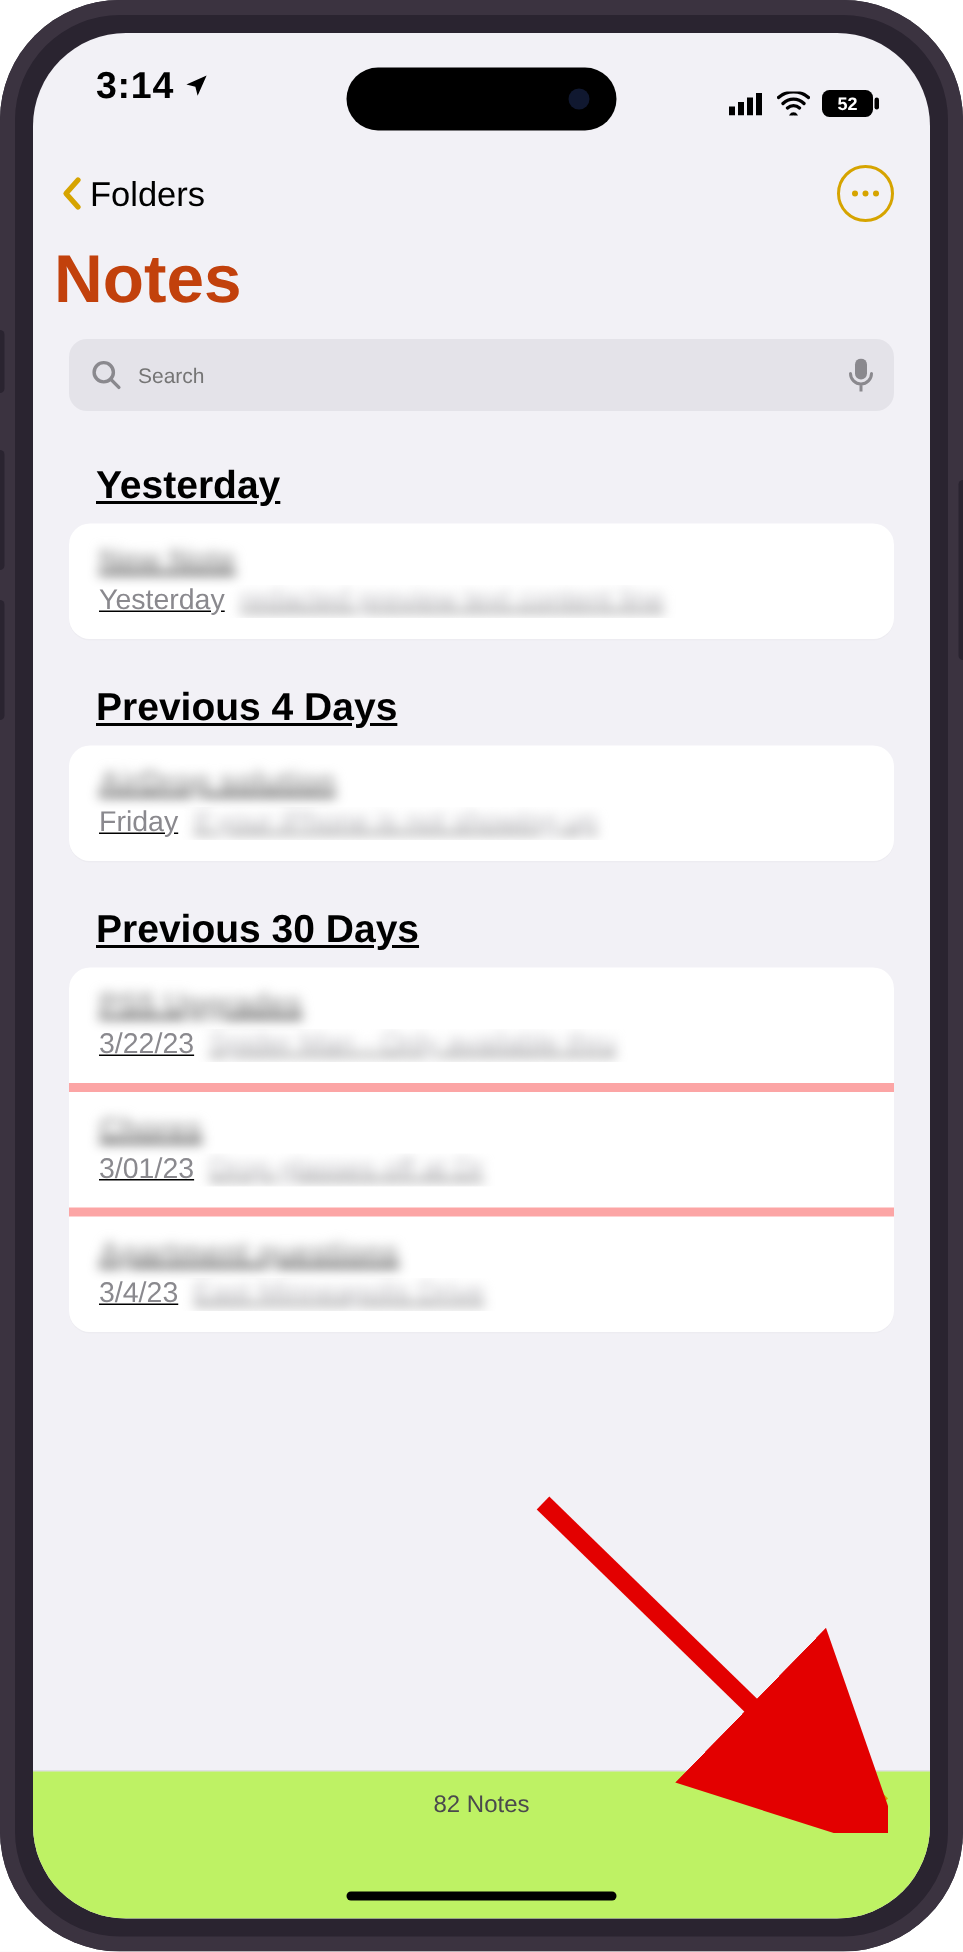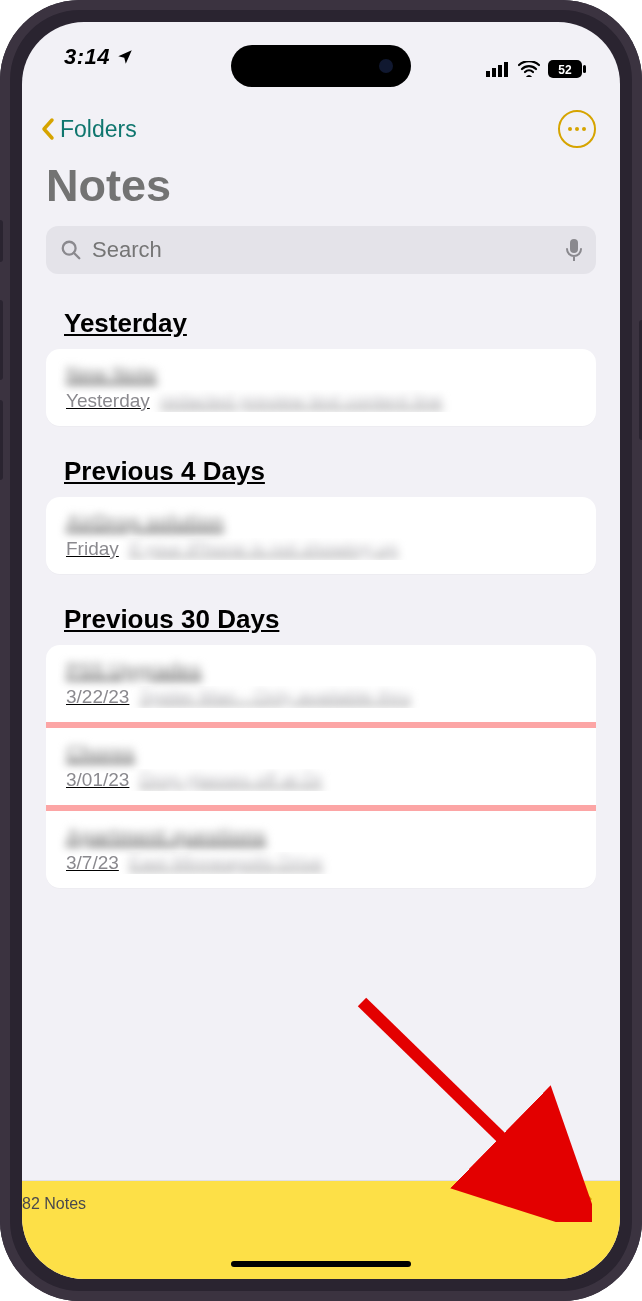--- a/index.html
+++ b/index.html
@@ -3,46 +3,46 @@
 <meta charset="utf-8">
 <style>
   html,body{margin:0;padding:0;background:#fff;}
   body{width:642px;height:1301px;position:relative;font-family:-apple-system,"Helvetica Neue",Helvetica,Arial,sans-serif;-webkit-font-smoothing:antialiased;}
   .device{position:absolute;left:0;top:0;width:642px;height:1301px;border-radius:80px;background:#2a2430;box-shadow:inset 0 0 0 10px #3b3340;}
   .screen{position:absolute;left:22px;top:22px;right:22px;bottom:22px;border-radius:62px;background:#f2f1f6;overflow:hidden;}
   .notch{position:absolute;top:23px;left:50%;transform:translateX(-50%);width:180px;height:42px;background:#000;border-radius:30px;z-index:10;}
   .notch::after{content:"";position:absolute;right:18px;top:14px;width:14px;height:14px;border-radius:50%;background:#101830;}
   
   .status{position:relative;height:70px;display:flex;align-items:center;justify-content:space-between;padding:0 34px 0 42px;font-weight:600;color:#000;}
-  .status-left{display:flex;align-items:center;gap:6px;font-size:22px;letter-spacing:.5px;font-style:italic;}
+  .status-left{display:flex;align-items:center;gap:6px;font-size:25px;letter-spacing:.5px;}
   .status-right{display:flex;align-items:center;gap:8px;margin-top:23px;}
   .loc-icon svg,.bars svg,.wifi svg,.batt svg{display:block;}
   
   .nav{display:flex;align-items:center;justify-content:space-between;padding:18px 24px 8px 18px;}
-  .back{display:flex;align-items:center;gap:4px;color:#0f766e;font-size:23px;}
+  .back{display:flex;align-items:center;gap:4px;color:#000000;font-size:23px;}
   .more{width:34px;height:34px;border:2.5px solid #d6a400;border-radius:50%;display:flex;align-items:center;justify-content:center;}
   .more span{width:4px;height:4px;border-radius:50%;background:#d6a400;margin:0 1.5px;}
-  .title{font-size:45px;font-weight:700;color:#737373;padding:4px 24px 14px;}
+  .title{font-size:45px;font-weight:700;color:#c2410c;padding:4px 14px 14px;}
   
   .search{margin:0 24px 28px;background:#e4e3e9;border-radius:12px;height:48px;display:flex;align-items:center;padding:0 14px;gap:8px;}
-  .search input{flex:1;border:none;background:transparent;font-size:22px;color:#888;outline:none;}
+  .search input{flex:1;border:none;background:transparent;font-size:14px;color:#888;outline:none;}
   .search svg{flex:none;}
   
   .section{padding:0 24px;text-decoration:underline;}
   .sec-title{font-size:26px;font-weight:700;color:#000;padding:6px 18px 10px;}
   .card{background:#fff;border-radius:14px;overflow:hidden;box-shadow:0 1px 0 rgba(0,0,0,.02);}
   .row{padding:14px 20px 14px;}
   .row + .row{border-top:6px solid #fca5a5;}
   .row-title{font-size:20px;font-weight:600;color:#9f9f9f;filter:blur(4px);margin-bottom:4px;white-space:nowrap;overflow:hidden;}
   .row-sub{display:flex;gap:10px;font-size:19px;color:#8a898e;align-items:baseline;white-space:nowrap;overflow:hidden;}
   .row-date{color:#8a898e;}
   .row-prev{color:#b9b8bd;filter:blur(4px);flex:1;overflow:hidden;}
   .gap{height:24px;}
   
-  .toolbar{position:absolute;left:0;right:0;bottom:0;height:84px;background:#fde047;border-top:1px solid #e0dfe4;display:flex;align-items:flex-start;padding-top:14px;}
+  .toolbar{position:absolute;left:0;right:0;bottom:0;height:84px;background:#bef264;border-top:1px solid #e0dfe4;display:flex;align-items:flex-start;justify-content:center;padding-top:14px;}
   .count{font-size:16px;color:#4a494d;}
   .compose{position:absolute;right:26px;top:10px;}
   .home{position:absolute;bottom:12px;left:50%;transform:translateX(-50%);width:180px;height:6px;border-radius:4px;background:#000;}
   
   .arrow{position:absolute;pointer-events:none;z-index:30;}
   
   .side-btn{position:absolute;background:#2a2430;border-radius:3px;}
   .sb1{left:-3px;top:220px;width:6px;height:42px;}
   .sb2{left:-3px;top:300px;width:6px;height:80px;}
   .sb3{left:-3px;top:400px;width:6px;height:80px;}
@@ -160,21 +160,21 @@
             <div class="row">
               <div class="row-title">Chores</div>
               <div class="row-sub">
                 <span class="row-date">3/01/23</span>
                 <span class="row-prev">Drop glasses off at Dr</span>
               </div>
             </div>
             <div class="row">
               <div class="row-title">Apartment questions</div>
               <div class="row-sub">
-                <span class="row-date">3/7/23</span>
+                <span class="row-date">3/4/23</span>
                 <span class="row-prev">East Minneapolis Drive</span>
               </div>
             </div>
           </div>
         </div>
         <div class="gap"></div>
       </div>
 
     <div class="toolbar">
       <span class="count">82 Notes</span>

